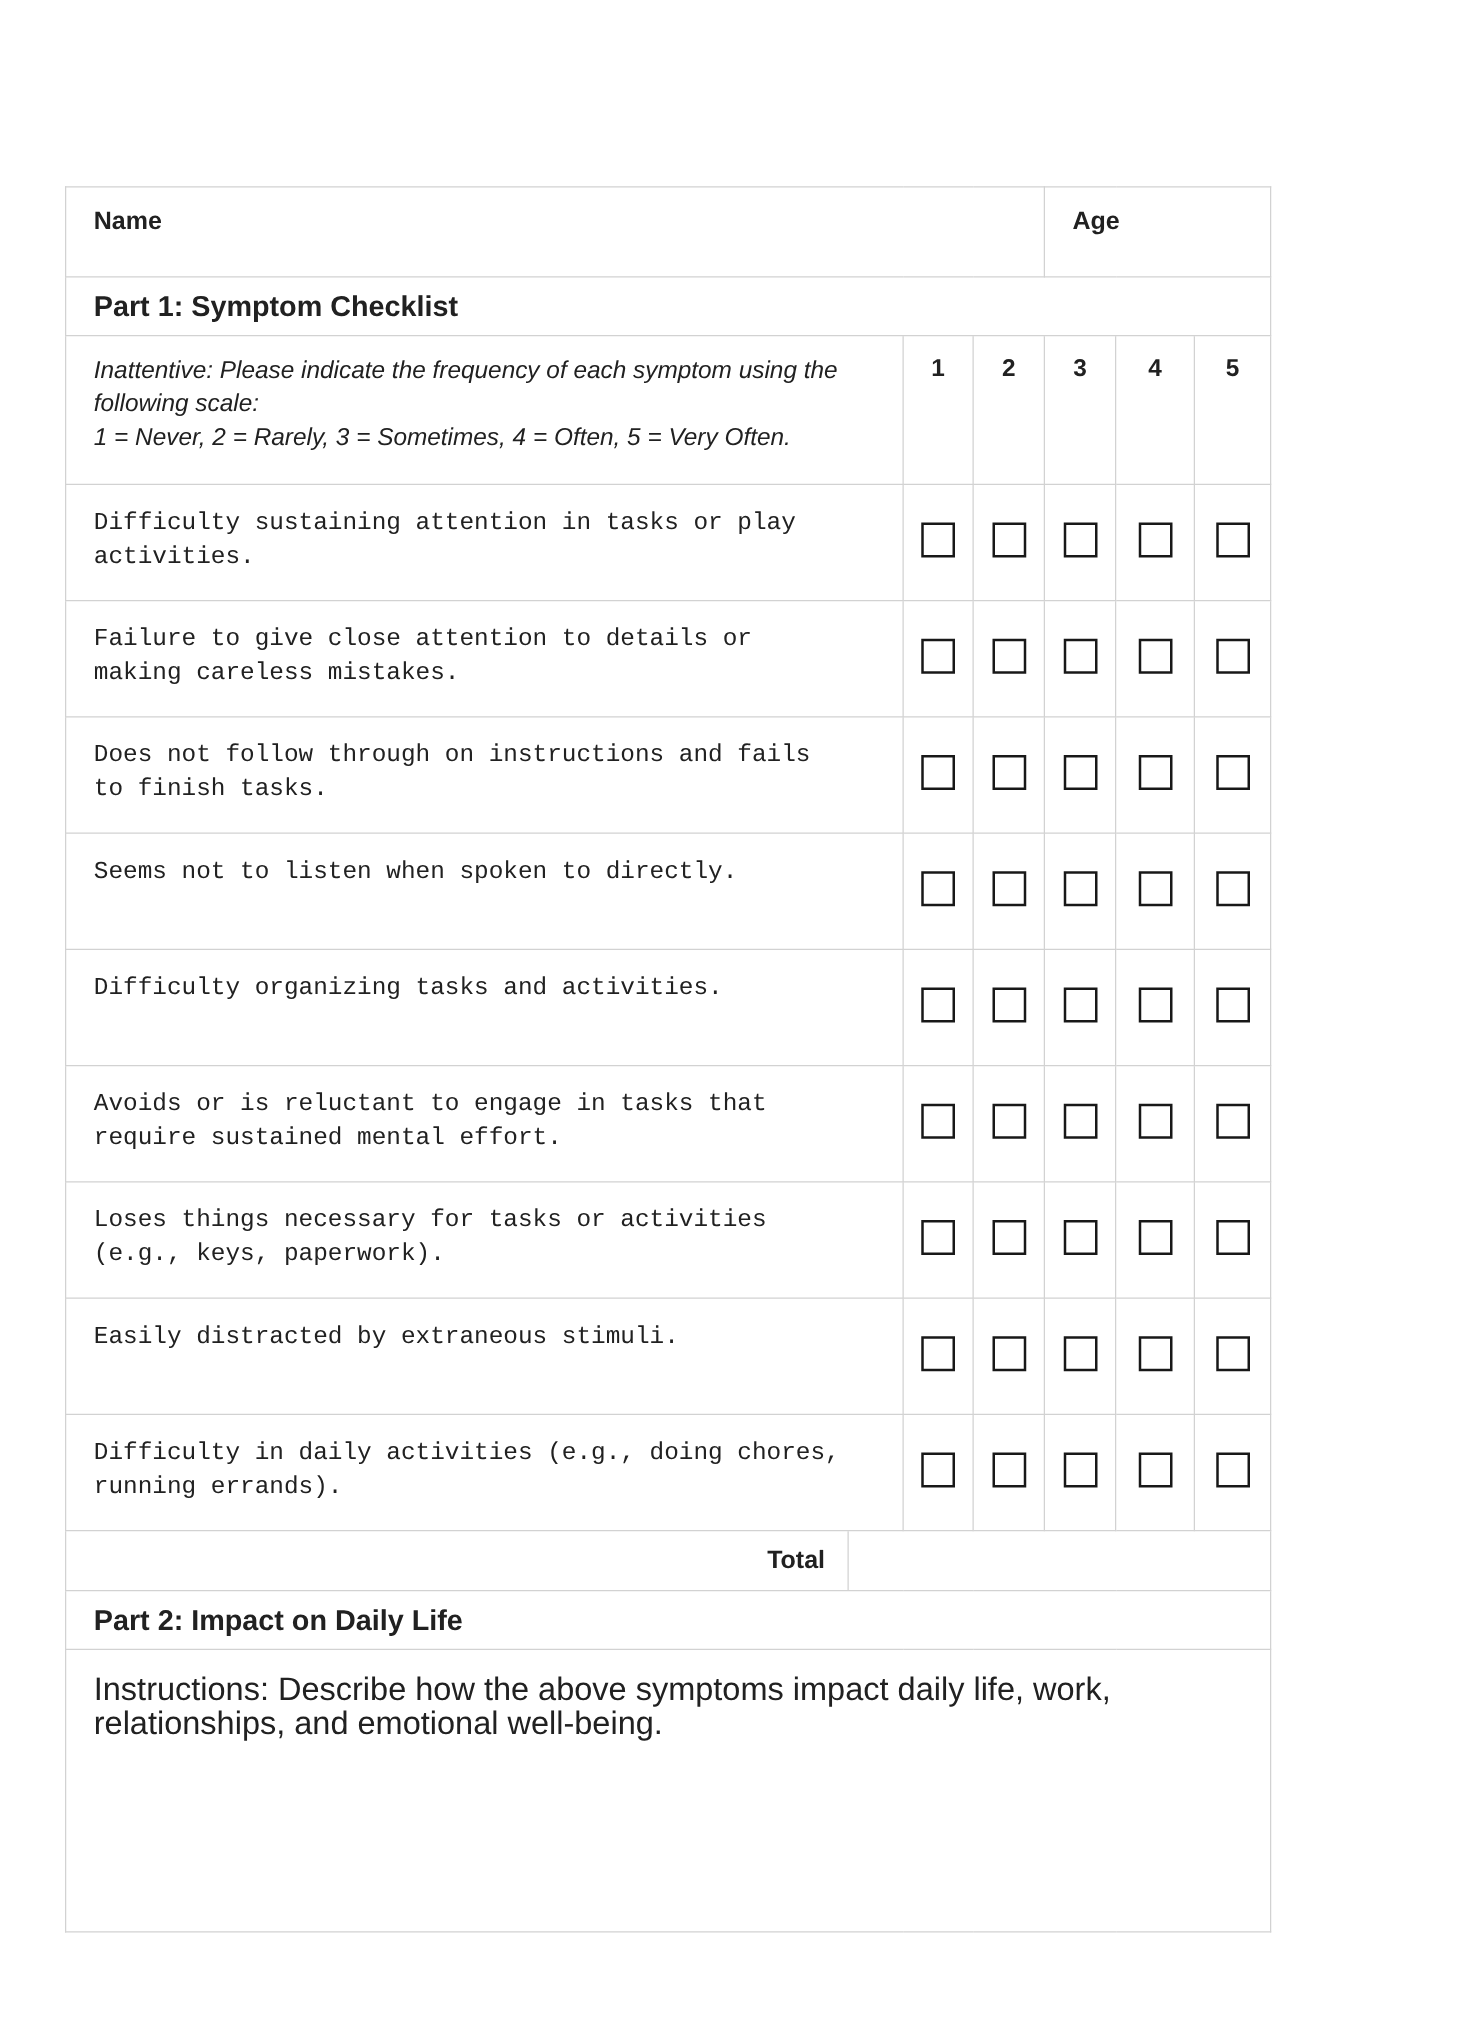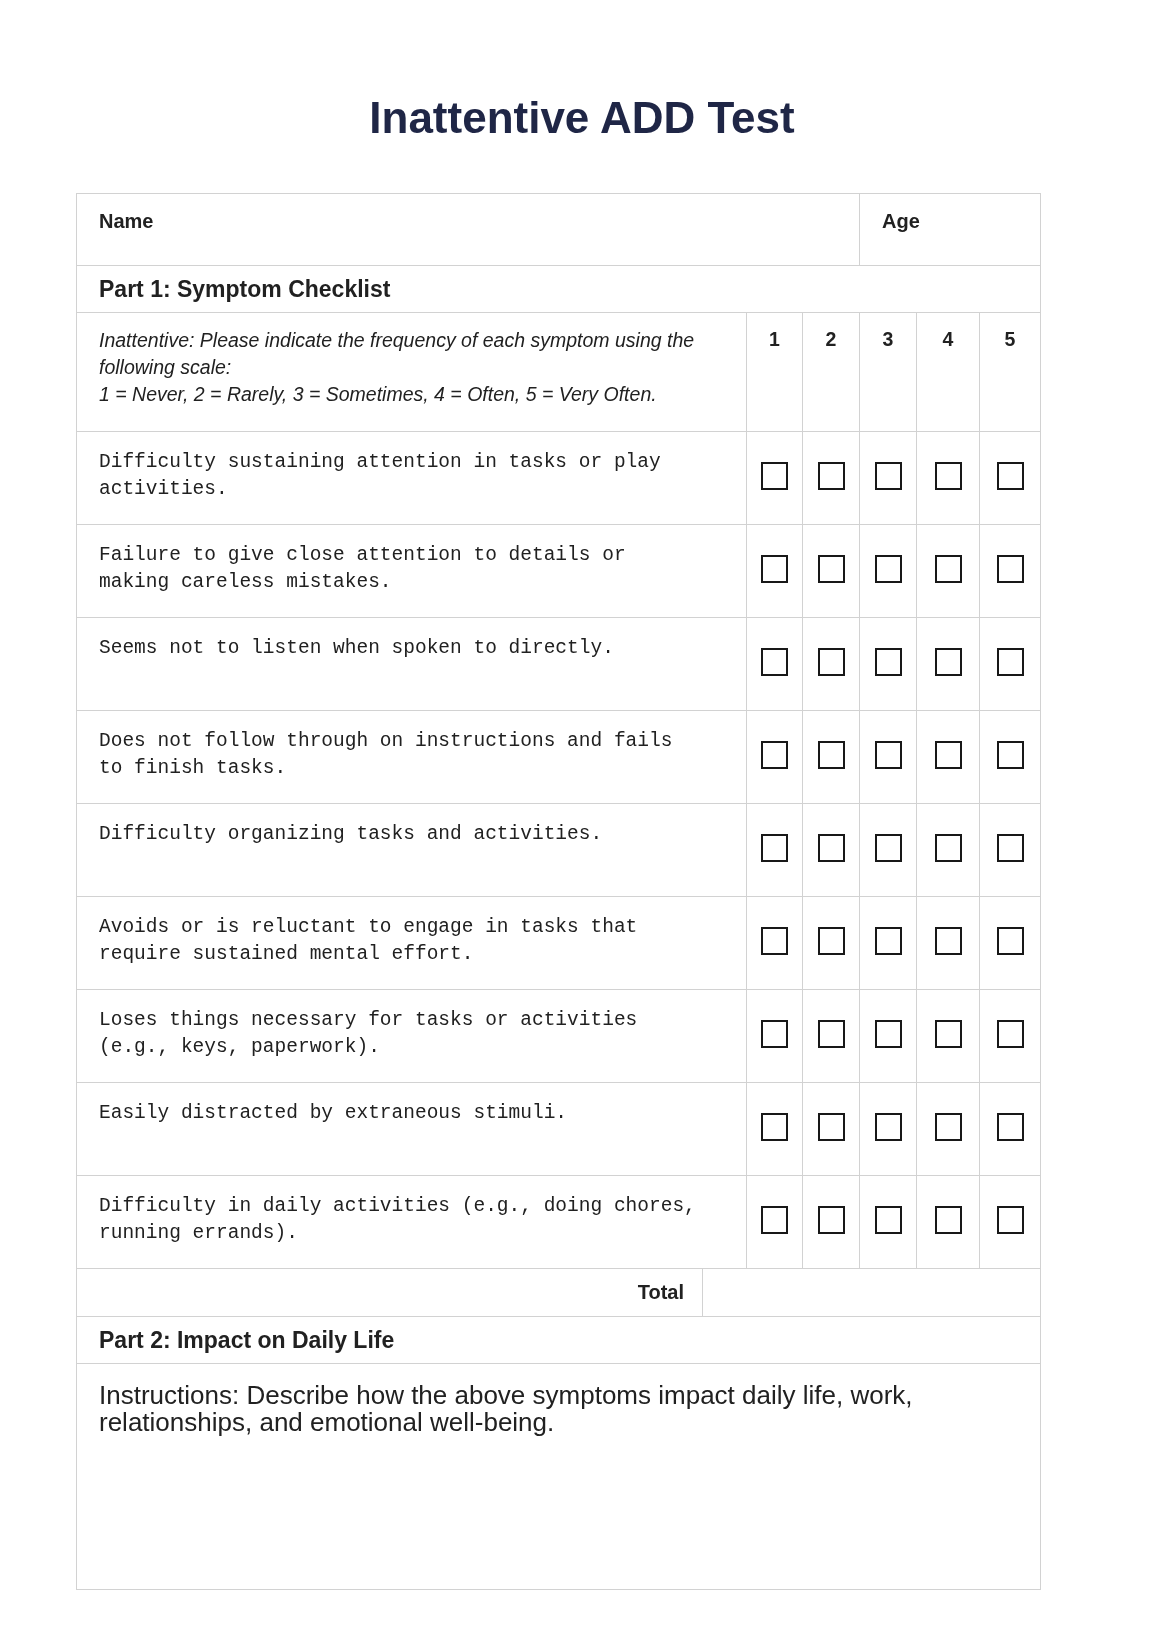--- a/index.html
+++ b/index.html
@@ -7,21 +7,21 @@
   html, body { margin:0; padding:0; }
   body {
     width:1176px; height:1630px; overflow:hidden; background:#ffffff;
     font-family:"Liberation Sans","DejaVu Sans",sans-serif; color:var(--text);
   }
   .page { padding-top:96px; }
   h1.title {
     width:964px; margin:0 0 0 100px; text-align:center;
     font-size:44px; line-height:1; font-weight:700; color:var(--title);
   }
-  table.form { border-collapse:collapse; table-layout:fixed; width:964px; margin:53px 0 0 76px; }
+  table.form { border-collapse:collapse; table-layout:fixed; width:964px; margin:53px 0 0 52px; }
   td { border:1px solid var(--border); padding:0; vertical-align:top; background:#fff; }
   td.cell { padding:16px 22px; }
   .lbl { font-weight:700; font-size:20px; }
   td.section { padding:0 22px; vertical-align:middle; font-weight:700; font-size:23px; height:47px; }
   td.instr { padding:14px 22px; font-style:italic; font-size:19.5px; line-height:27px; height:119px; }
   td.scale { text-align:center; padding-top:15px; font-weight:700; font-size:19.5px; }
   td.sym { padding:17px 22px; font-size:19.5px; line-height:27px; height:93px; }
   .sym-text { max-width:604px; display:block;font-family:Liberation Mono, monospace; }
   td.chk { vertical-align:middle; text-align:center; }
   .checkbox { display:inline-block; width:27px; height:28px; border:2px solid var(--checkbox); background:#fff; }
@@ -33,21 +33,20 @@
     padding-right:18px; border-right:1px solid var(--border); font-weight:700; font-size:20px;
   }
   .total-right { flex:1; }
   td.p2instr { height:226px; padding:18px 8px 18px 22px; font-size:26px; line-height:27px; }
   .p2-area { height:130px; }
 </style>
 </head>
 <body>
 
 <div class="page">
-  <h1 class="title">Inattentive ADD Test</h1>
 
   <table class="form">
     <colgroup>
       <col style="width:670px">
         <col style="width:56px">
         <col style="width:57px">
       <col style="width:57px">
         <col style="width:63px">
         <col style="width:61px">
     </colgroup>
@@ -94,32 +93,32 @@
           </td>
         <td class="chk"><div class="checkbox"></div></td>
         <td class="chk"><div class="checkbox"></div></td>
         <td class="chk"><div class="checkbox"></div></td>
         <td class="chk"><div class="checkbox"></div></td>
         <td class="chk"><div class="checkbox"></div></td>
       </tr>
 
       <tr class="symptom">
         <td class="sym">
+            <span class="sym-text">Does not follow through on instructions and fails to finish tasks.</span>
+          </td>
+        <td class="chk"><div class="checkbox"></div></td>
+        <td class="chk"><div class="checkbox"></div></td>
+        <td class="chk"><div class="checkbox"></div></td>
+        <td class="chk"><div class="checkbox"></div></td>
+        <td class="chk"><div class="checkbox"></div></td>
+      </tr>
+
+      <tr class="symptom">
+        <td class="sym">
             <span class="sym-text">Seems not to listen when spoken to directly.</span>
-          </td>
-        <td class="chk"><div class="checkbox"></div></td>
-        <td class="chk"><div class="checkbox"></div></td>
-        <td class="chk"><div class="checkbox"></div></td>
-        <td class="chk"><div class="checkbox"></div></td>
-        <td class="chk"><div class="checkbox"></div></td>
-      </tr>
-
-      <tr class="symptom">
-        <td class="sym">
-            <span class="sym-text">Does not follow through on instructions and fails to finish tasks.</span>
           </td>
         <td class="chk"><div class="checkbox"></div></td>
         <td class="chk"><div class="checkbox"></div></td>
         <td class="chk"><div class="checkbox"></div></td>
         <td class="chk"><div class="checkbox"></div></td>
         <td class="chk"><div class="checkbox"></div></td>
       </tr>
 
       <tr class="symptom">
         <td class="sym">

